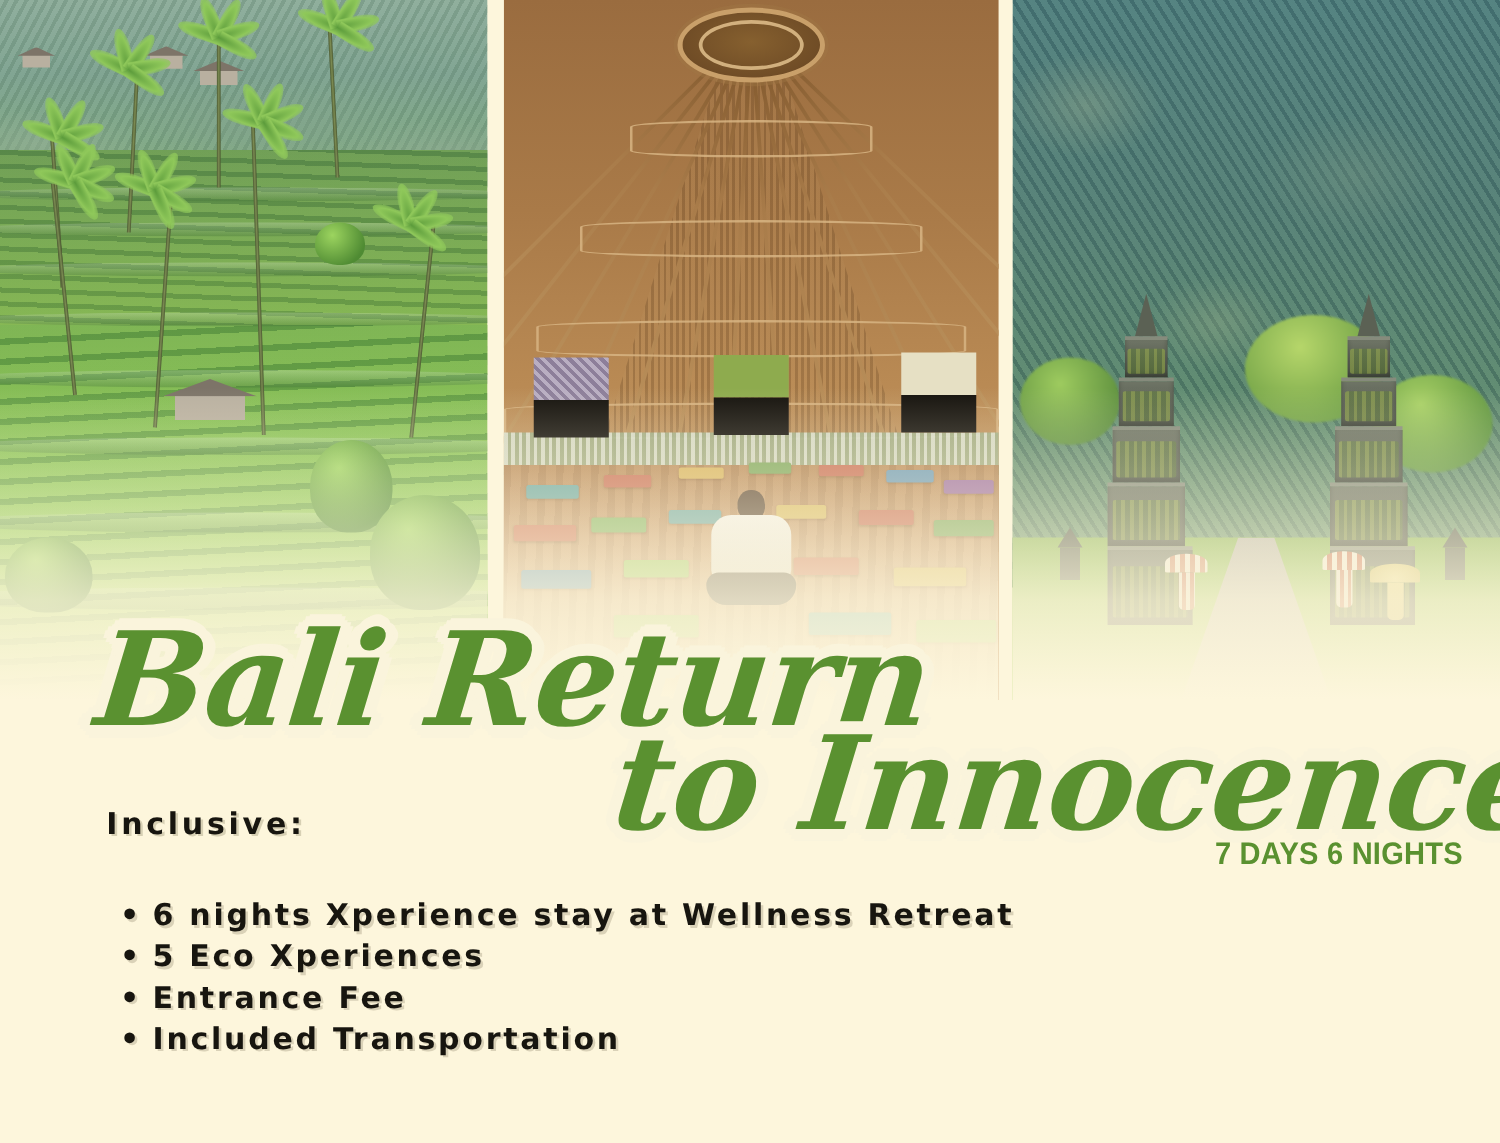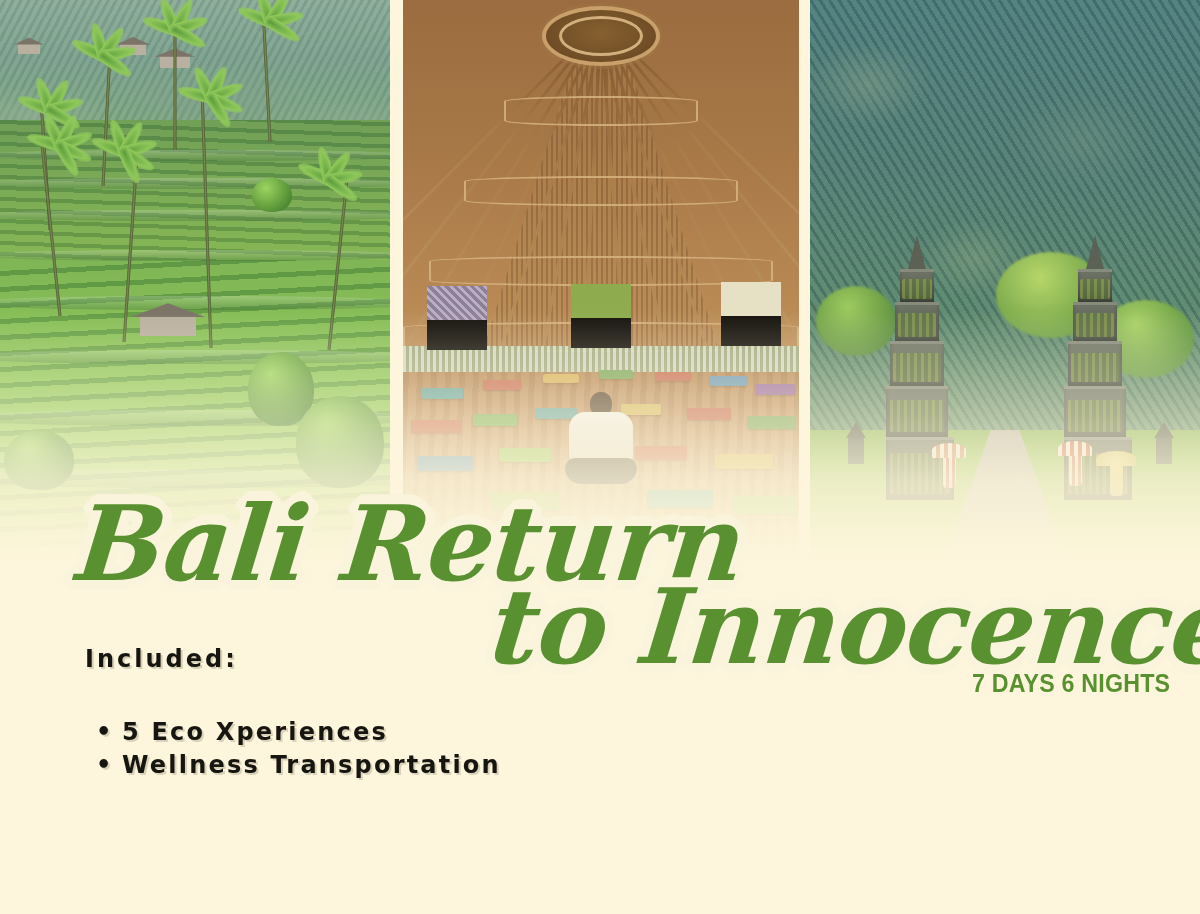--- a/index.html
+++ b/index.html
@@ -399,19 +399,21 @@
     </div>
   </div>
 
   <div class="title">
     <div class="tline tline1">Bali Return</div>
     <div class="tline tline2">to Innocence</div>
   </div>
 
   <div class="nights">7 DAYS 6 NIGHTS</div>
 
-  <div class="included">Included:</div>
+  <div class="included">Inclusive:</div>
   <ul class="bullets">
+    <li>6 nights Xperience stay at Wellness Retreat</li>
     <li>5 Eco Xperiences</li>
-    <li>Wellness Transportation</li>
+    <li>Entrance Fee</li>
+    <li>Included Transportation</li>
   </ul>
 
 </div>
 
 </body></html>

